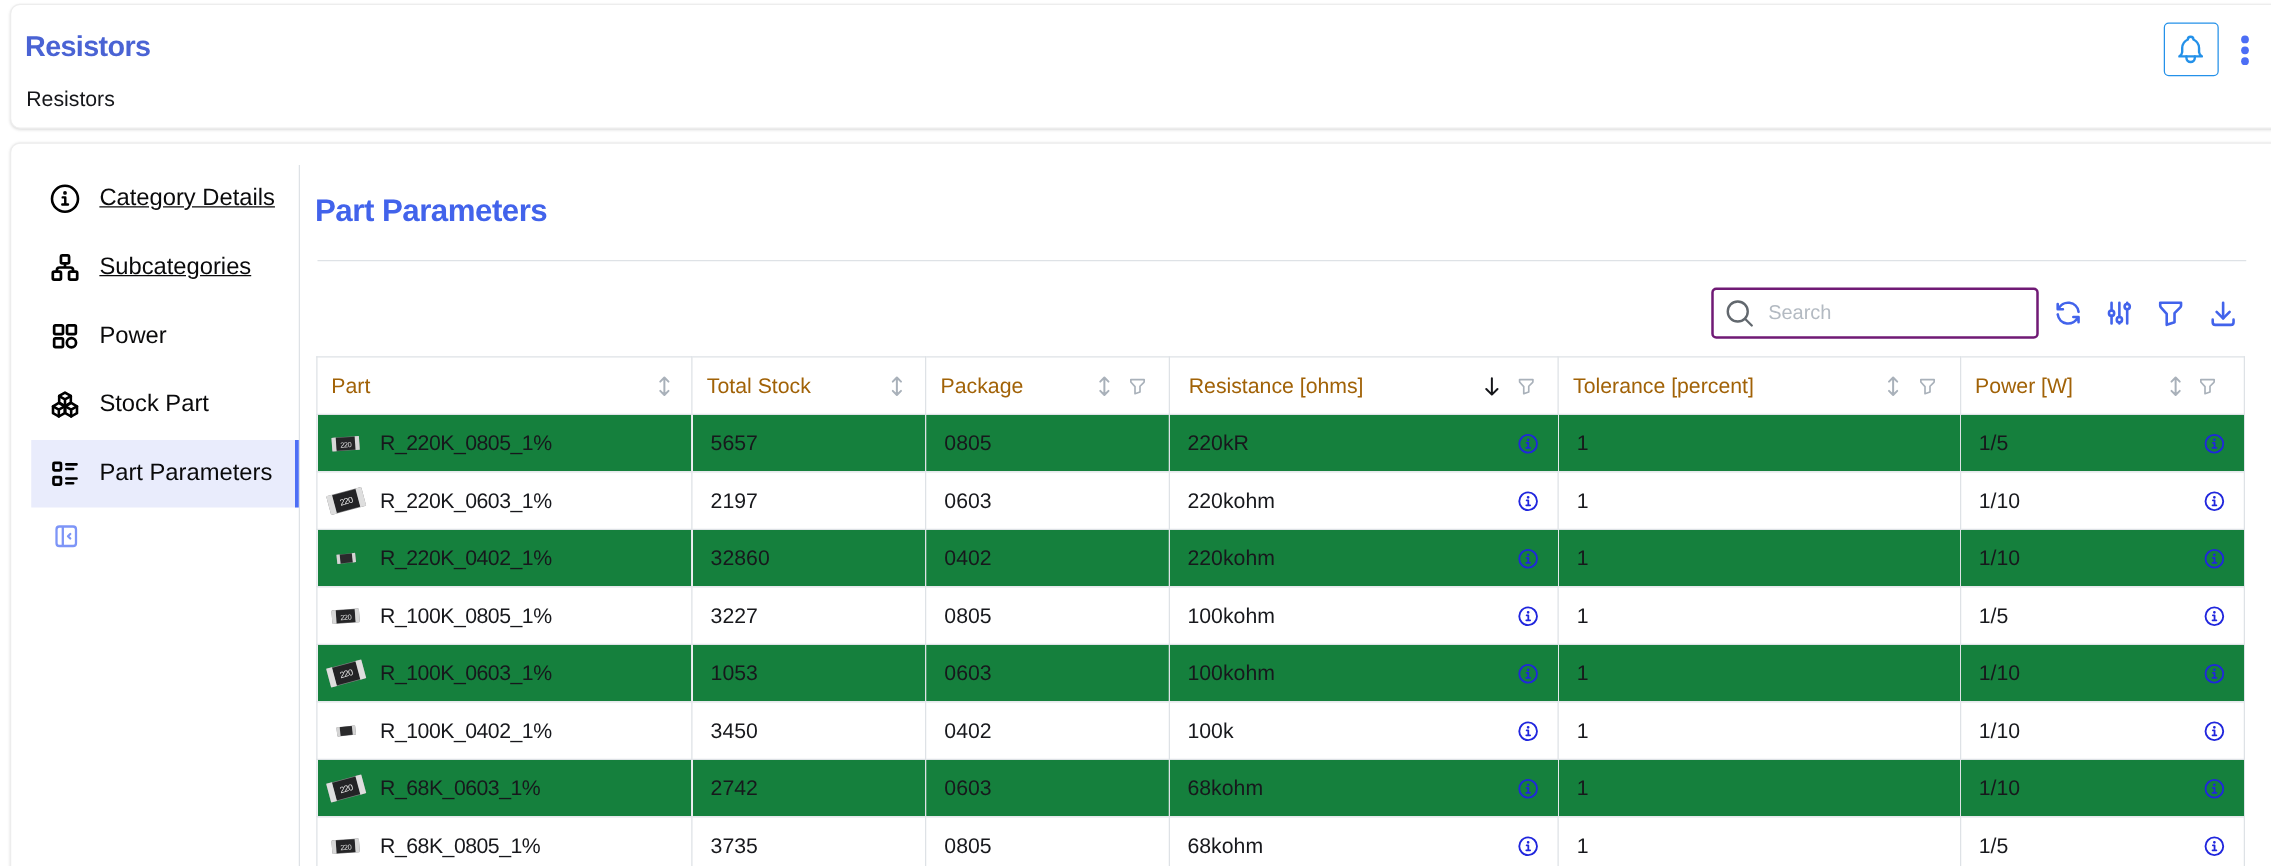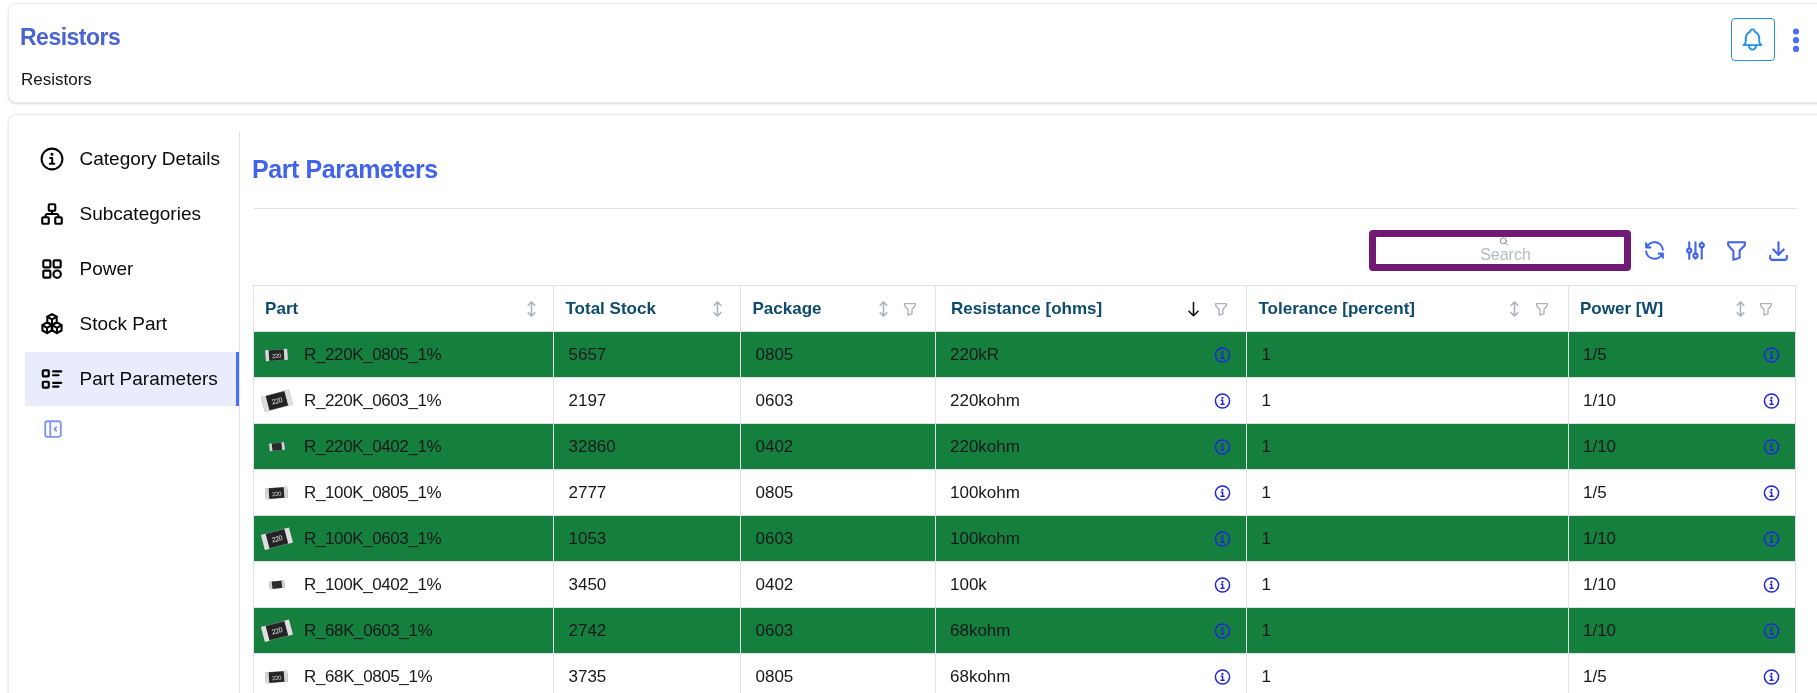--- a/index.html
+++ b/index.html
@@ -19,29 +19,29 @@
   .vline { position:absolute; left:229.5px; top:17px; bottom:0; width:1px; background:#dee2e6; }
   .tab { position:absolute; left:15.5px; width:214px; height:54px; display:flex;
     align-items:center; font-size:19px; color:#0a0a0b; }
   .tab .ticon { width:26px; height:26px; margin-left:14.5px; margin-right:14.5px; flex:none; }
   .tab.sel { background:#e9ecfc; border-right:3.5px solid #4c6ef5; }
   
   #phead { position:absolute; left:243px; top:39px; font-size:25px; letter-spacing:-0.4px; font-weight:bold;
     color:#4263eb; line-height:1.2; }
   #pdiv { position:absolute; left:245px; top:93px; width:1543px; height:1px; background:#dee2e6; }
   #search { position:absolute; left:1360px; top:115px; width:262px; height:41px;
-    border:7px solid #701a75; border-radius:4px; display:flex; align-items:center;flex-direction:column; }
+    border:2px solid #701a75; border-radius:4px; display:flex; align-items:center; }
   #search .ph { color:#b3bac2; font-size:16px; margin-left:11px; }
   .tbicon { position:absolute; top:122.5px; width:25px; height:25px; }
   
   table { position:absolute; left:244.1px; top:170px; border-collapse:collapse;
     table-layout:fixed; width:1543px; font-size:17px; color:#17181c; }
   th, td { border:1px solid #dee2e6; height:46px; padding:0 0 0 11px; text-align:left;
     font-weight:normal; overflow:hidden; white-space:nowrap; }
-  th { font-weight:bold; color:#0c4a6e; position:relative; }
+  th { font-weight:normal; color:#a16207; position:relative; }
   td { position:relative; padding-left:14px; }
   tr.odd td { background:#15803d; }
   .hicon { position:absolute; top:50%; transform:translateY(-50%); }
   .part { display:flex; align-items:center; margin-left:-3px; letter-spacing:-0.4px; }
   .thumb { width:24px; height:24px; margin-right:15px; flex:none; display:flex;
     align-items:center; justify-content:center; overflow:visible; }
   .info { position:absolute; right:15.5px; top:50%; transform:translateY(-50%); width:17px; height:17px;}
 </style>
 </head>
 <body>
@@ -56,29 +56,29 @@
   </div>
   <svg id="dots" width="8" height="28" viewBox="0 0 8 28">
     <circle cx="4" cy="3.5" r="3.1" fill="#4c6ef5"></circle>
     <circle cx="4" cy="12.2" r="3.1" fill="#4c6ef5"></circle>
     <circle cx="4" cy="20.9" r="3.1" fill="#4c6ef5"></circle>
   </svg>
 </div>
 
 <div class="card" id="card2">
   <div class="vline"></div>
-  <div class="tab" style="top:17px;">
+  <div class="tab" style="top:17px;text-decoration:underline;">
     <svg class="ticon" viewBox="0 0 24 24" fill="none" stroke="#000" stroke-width="1.9" stroke-linecap="round" stroke-linejoin="round">
       <circle cx="12" cy="12" r="9.6"></circle>
       <circle cx="12" cy="7.7" r="0.6" fill="#000" stroke-width="1.6"></circle>
       <path d="M10.3 11h1.9v4.6M10 16.3h4.2" stroke-width="1.8"></path>
     </svg>
     <span>Category Details</span>
   </div>
-  <div class="tab" style="top:72px;">
+  <div class="tab" style="top:72px;text-decoration:underline;">
     <svg class="ticon" viewBox="0 0 24 24" fill="none" stroke="#000" stroke-width="2" stroke-linecap="round" stroke-linejoin="round">
       <rect x="9" y="3" width="6" height="6" rx="1"></rect>
       <rect x="3" y="15" width="6" height="6" rx="1"></rect>
       <rect x="15" y="15" width="6" height="6" rx="1"></rect>
       <path d="M6 15v-1a2 2 0 0 1 2-2h8a2 2 0 0 1 2 2v1M12 9v3"></path>
     </svg>
     <span>Subcategories</span>
   </div>
   <div class="tab" style="top:127px;">
     <svg class="ticon" viewBox="0 0 24 24" fill="none" stroke="#000" stroke-width="2" stroke-linecap="round" stroke-linejoin="round">
@@ -285,21 +285,21 @@
                   <g transform="rotate(-4 12 12)">
                     <rect x="0.5" y="6.5" width="22" height="11" rx="1" fill="#757577"></rect>
                     <rect x="3.6" y="6.9" width="15.8" height="10.2" fill="#252527"></rect>
                     <rect x="0.5" y="6.5" width="3.4" height="11" fill="#d8d8d8"></rect>
                     <rect x="19.1" y="6.5" width="3.4" height="11" fill="#d8d8d8"></rect>
                     <text x="11.5" y="14.8" font-size="6" fill="#dcdcdc" text-anchor="middle" font-family="Liberation Sans">220</text>
                   </g>
                 </svg>
               </span>R_100K_0805_1%</div>
           </td>
-      <td>2777</td>
+      <td>3227</td>
           <td>0805</td>
       <td>100kohm<svg class="info" viewBox="0 0 24 24" fill="none" stroke="#2026dd" stroke-width="2.1" stroke-linecap="round" stroke-linejoin="round">
               <circle cx="12" cy="12" r="10"></circle>
               <circle cx="12" cy="7.6" r="0.7" fill="#2026dd" stroke-width="1.7"></circle>
               <path d="M10.3 11h1.9v5M9.9 16.6h4.4" stroke-width="2"></path>
             </svg></td>
       <td>1</td>
       <td>1/5<svg class="info" viewBox="0 0 24 24" fill="none" stroke="#2026dd" stroke-width="2.1" stroke-linecap="round" stroke-linejoin="round">
               <circle cx="12" cy="12" r="10"></circle>
               <circle cx="12" cy="7.6" r="0.7" fill="#2026dd" stroke-width="1.7"></circle>

